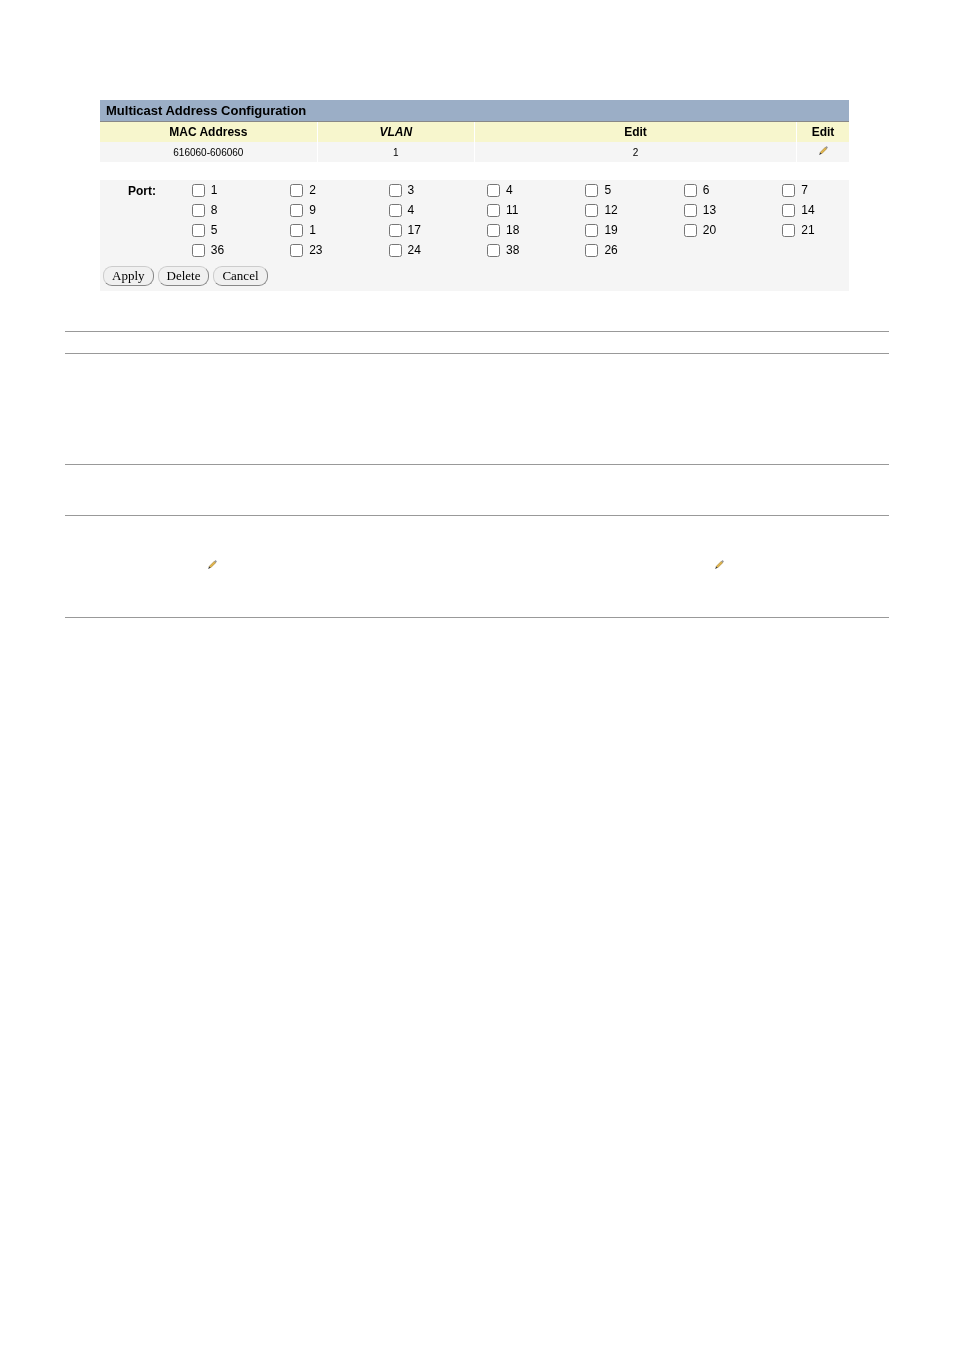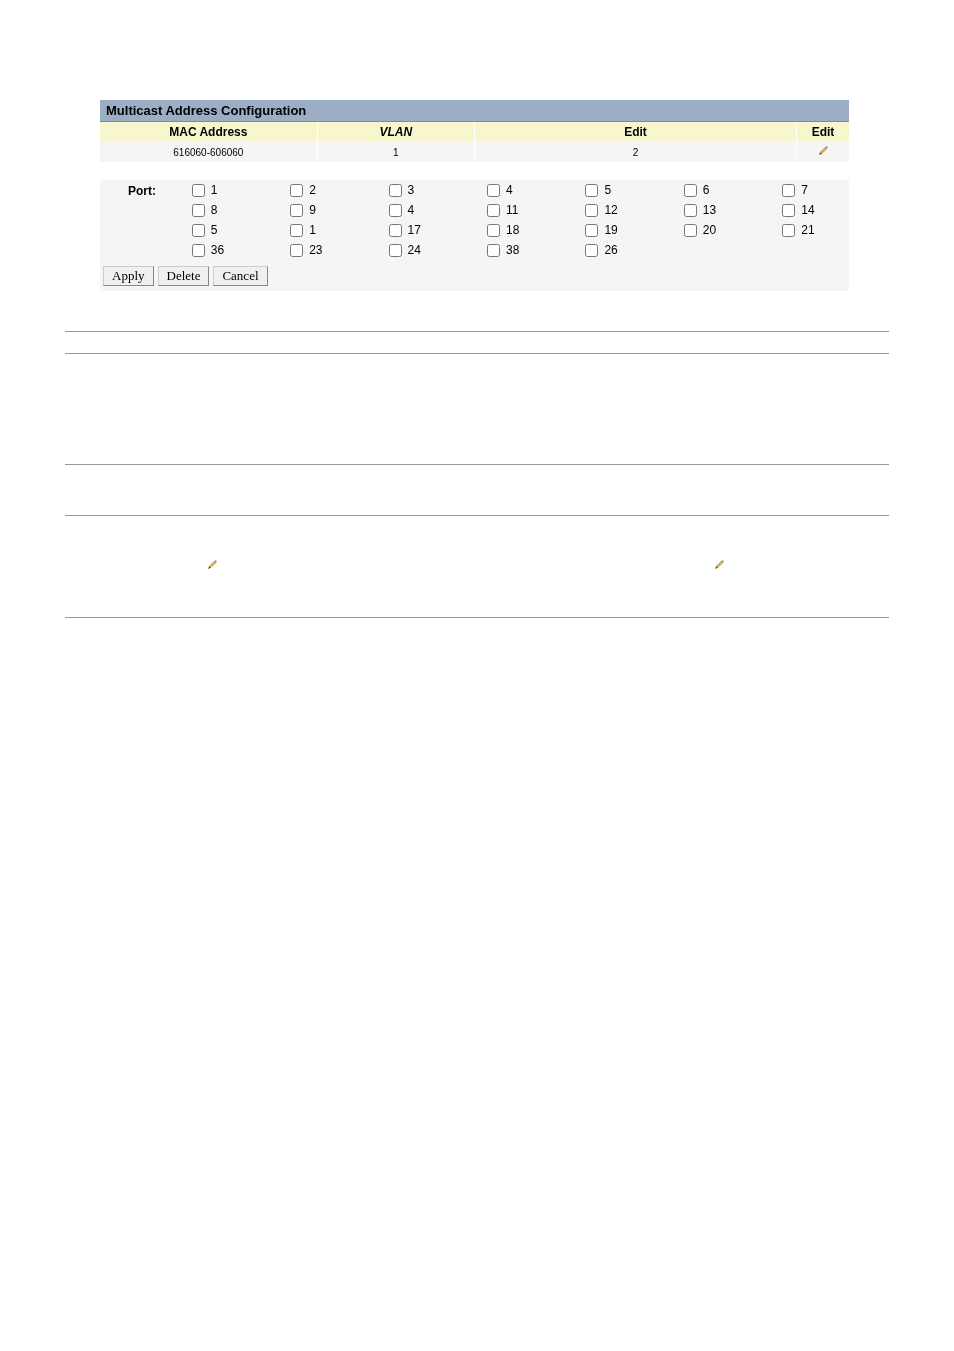--- a/index.html
+++ b/index.html
@@ -127,21 +127,21 @@
       gap: 4px;
     }
     .btn {
       font-family: "Times New Roman", serif;
       font-size: 13px;
       padding: 1px 8px;
       background: #F0F0F0;
       border: 1px solid #888;
       border-top-color: #ccc;
       border-left-color: #ccc;
-      border-radius: 0;
+      border-radius: 9px;
       cursor: pointer;
     }
     .h-rule {
       border: none;
       border-top: 1px solid #999;
       margin: 0 65px;
     }
     .rule-spacer-1 { height: 40px; }
     .rule-spacer-2 { height: 21px; }
     .rule-spacer-3 { height: 110px; }

